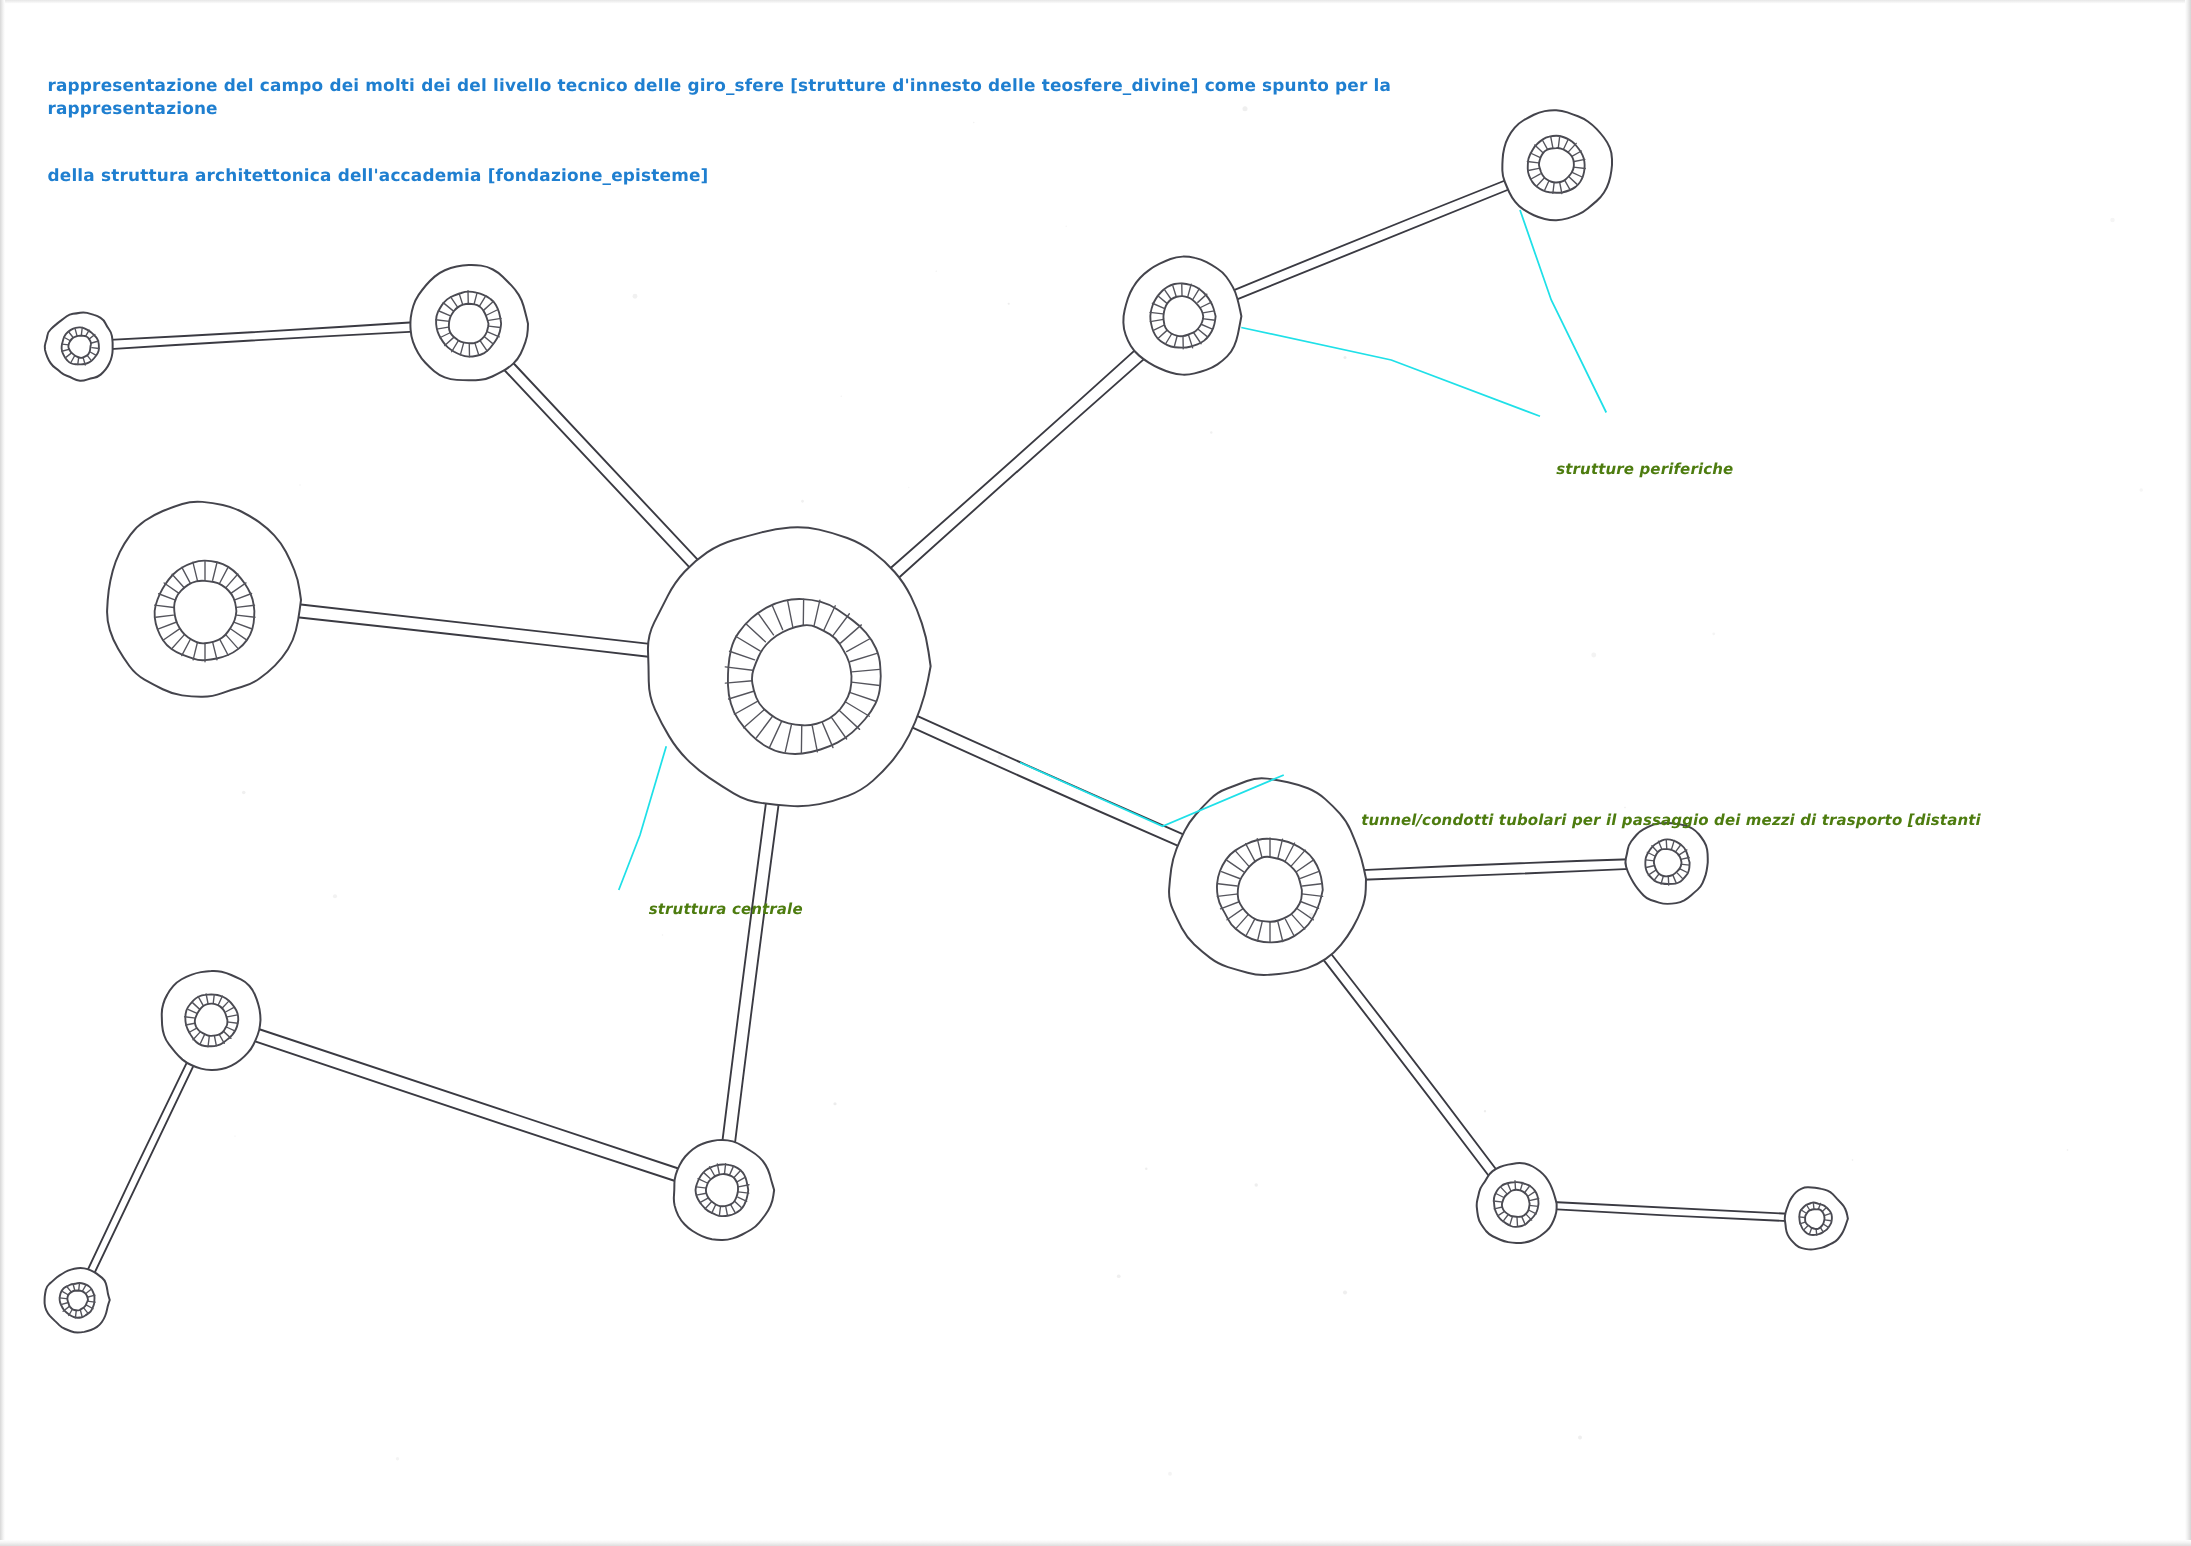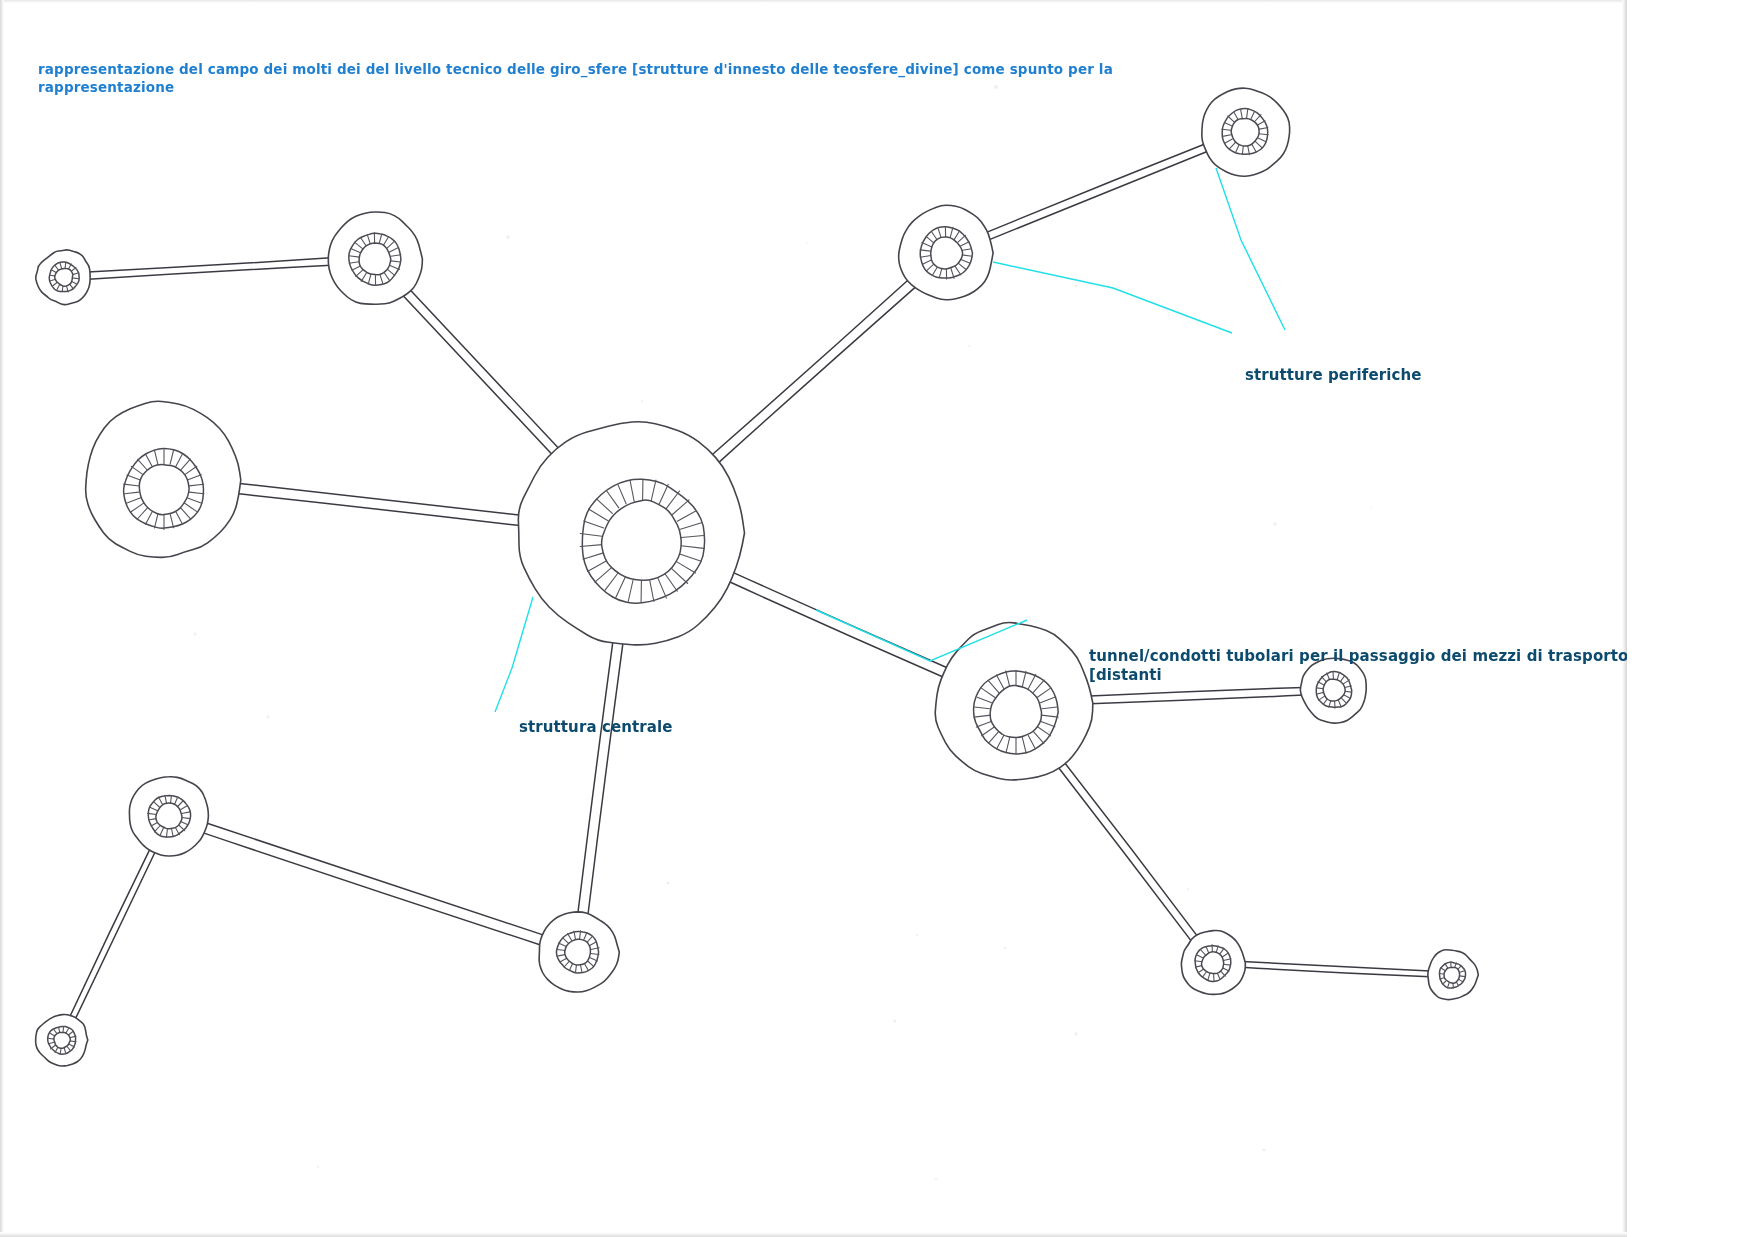--- a/index.html
+++ b/index.html
@@ -3,21 +3,21 @@
 <meta charset="utf-8">
 <title>giro_sfere diagram</title>
 <style>
   html,body{margin:0;padding:0;background:#ffffff;}
   body{
     font-family:"DejaVu Sans","Liberation Sans",sans-serif;
     -webkit-font-smoothing:antialiased;
   }
   #page{
     position:relative;
-    width:1627px;
+    width:1753px;
     height:1237px;
     background:#ffffff;
     overflow:hidden;
   }
   
   #paper-edge-left{
     position:absolute;left:0;top:0;width:4px;height:1237px;
     background:linear-gradient(to right,#d8d8d8,#f2f2f2 60%,#ffffff);
     pointer-events:none;
   }
@@ -48,26 +48,27 @@
     font-weight:bold;
     line-height:18px;
     letter-spacing:0.15px;
     white-space:pre-wrap;
   }
   .title-line{display:block;}
 
   
   .callout{
     position:absolute;
-    color:#0c4a6e;
-    font-size:15px;
+    color:#4d7c0f;
+    font-size:12px;
     font-weight:bold;
     line-height:19px;
     letter-spacing:0.1px;
     white-space:pre-wrap;
+    font-style:italic;
   }
   #callout-periferiche{left:1245px;top:366px;}
   #callout-tunnel{left:1089px;top:609px;width:560px;}
   #callout-centrale{left:519px;top:718px;}
 
   #drawing{
     position:absolute;
     left:0;top:0;
     width:1753px;
     height:1237px;
@@ -567,20 +568,21 @@
         <circle cx="936" cy="1179" r="1.56" opacity="0.24" class="speck"></circle>
         <circle cx="1076" cy="1034" r="1.65" opacity="0.33" class="speck"></circle>
         <circle cx="642" cy="401" r="1.12" opacity="0.31" class="speck"></circle>
         <circle cx="969" cy="346" r="0.99" opacity="0.32" class="speck"></circle>
         <circle cx="1049" cy="732" r="1.78" opacity="0.35" class="speck"></circle>
       </g>
   </svg>
 
   <div id="title-block">
     <span class="title-line">rappresentazione del campo dei molti dei del livello tecnico delle giro_sfere [strutture d'innesto delle teosfere_divine] come spunto per la rappresentazione</span>
+    <span class="title-line">della struttura architettonica dell'accademia [fondazione_episteme]</span>
   </div>
 
   <div class="callout" id="callout-periferiche">strutture periferiche</div>
 
   <div class="callout" id="callout-tunnel">
     <span class="title-line">tunnel/condotti tubolari per il passaggio dei mezzi di trasporto [distanti</span>
   </div>
 
   <div class="callout" id="callout-centrale">struttura centrale</div>
 

